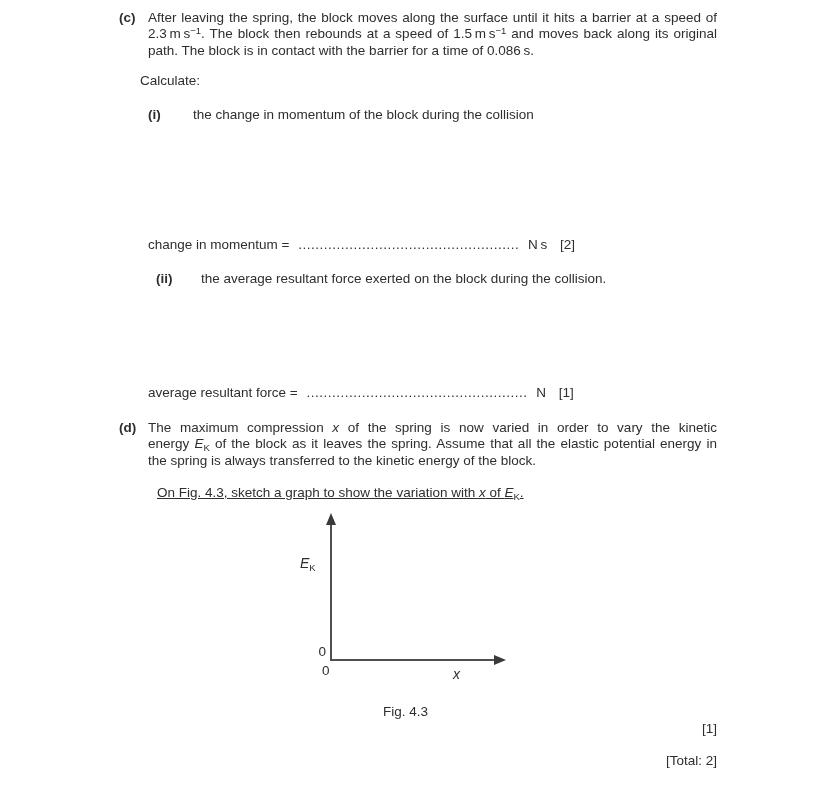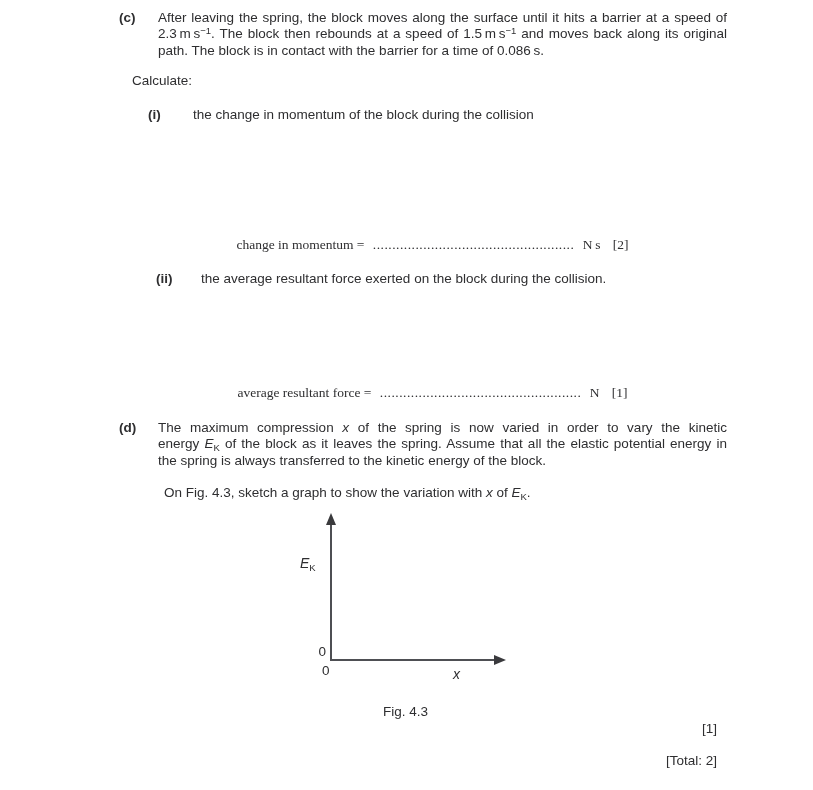--- a/index.html
+++ b/index.html
@@ -11,26 +11,26 @@
     font-size:13.5px;
     line-height:16px;
     color:#2e2e30;
     overflow:hidden;
   }
   .abs{position:absolute;}
   .i{font-style:italic;}
   .sup{font-size:9.5px;position:relative;top:-4.5px;}
   .sub{font-size:9.5px;position:relative;top:3px;}
   .part-label{position:absolute;left:0;top:0;font-weight:bold;}
-  .part-body{margin-left:39px;width:569px;}
+  .part-body{margin-left:29px;width:569px;}
   .jline{text-align:justify;text-align-last:justify;}
   .jline.last{text-align:justify;text-align-last:auto;}
   .item-label{position:absolute;left:0;top:0;font-weight:bold;}
   .item-text{margin-left:45px;}
-  .answer-line{left:148px;width:569px;text-align:center;white-space:nowrap;font-family:Liberation Serif, serif;}
+  .answer-line{left:148px;width:569px;text-align:left;white-space:nowrap;}
   .ans-dots{letter-spacing:0.5px;}
   .ans-unit{margin-left:5px;}
   .ans-mark{margin-left:9px;}
   .right-mark{right:96px;text-align:right;}
   
   .axis{background:#4e4f53;}
   .y-axis{left:330px;top:522px;width:2px;height:139px;}
   .x-axis{left:330px;top:659px;width:166px;height:2px;}
   .arrow-up{
     left:326px;top:513px;width:0;height:0;
@@ -55,21 +55,21 @@
 
   <div class="abs" style="left:119px;top:10px;">
     <span class="part-label">(c)</span>
     <div class="part-body">
       <div class="jline"><span>After leaving the spring, the block moves along the surface until it hits a barrier at a speed of</span></div>
       <div class="jline"><span>2.3 m s</span><span class="sup">−1</span><span>. The block then rebounds at a speed of 1.5 m s</span><span class="sup">−1</span><span> and moves back along its original</span></div>
       <div class="jline last"><span>path. The block is in contact with the barrier for a time of 0.086 s.</span></div>
     </div>
   </div>
 
-  <div class="abs" style="left:132px;top:73px;">Calculate:</div>
+  <div class="abs" style="left:140px;top:73px;">Calculate:</div>
 
   <div class="abs" style="left:148px;top:107px;width:569px;">
     <span class="item-label">(i)</span>
     <div class="item-text">the change in momentum of the block during the collision</div>
   </div>
 
   <div class="abs answer-line" style="top:237px;">
     <span>change in momentum =</span>
     <span class="ans-dots ans-unit">....................................................</span>
     <span class="ans-unit">N s</span>
@@ -90,21 +90,21 @@
 
   <div class="abs" style="left:119px;top:420px;">
     <span class="part-label">(d)</span>
     <div class="part-body">
       <div class="jline"><span>The maximum compression </span><span class="i">x</span><span> of the spring is now varied in order to vary the kinetic</span></div>
       <div class="jline"><span>energy </span><span class="i">E</span><span class="sub">K</span><span> of the block as it leaves the spring. Assume that all the elastic potential energy in</span></div>
       <div class="jline last"><span>the spring is always transferred to the kinetic energy of the block.</span></div>
     </div>
   </div>
 
-  <div class="abs" style="left:164px;top:485px;"><span>On Fig. 4.3, sketch a graph to show the variation with </span><span class="i">x</span><span> of </span><span class="i">E</span><span class="sub">K</span><span>.</span></div>
+  <div class="abs" style="left:157px;top:485px;text-decoration:underline;"><span>On Fig. 4.3, sketch a graph to show the variation with </span><span class="i">x</span><span> of </span><span class="i">E</span><span class="sub">K</span><span>.</span></div>
 
   <div>
     <div class="abs axis y-axis" style="background: rgb(78, 79, 83);"></div>
     <div class="abs arrow-up"></div>
     <div class="abs axis x-axis" style="background: rgb(78, 79, 83);"></div>
     <div class="abs arrow-right"></div>
     <div class="abs fig-ylabel"><span class="i">E</span><span class="sub">K</span></div>
     <div class="abs fig-origin-y">0</div>
     <div class="abs fig-origin-x">0</div>
     <div class="abs fig-xlabel"><span class="i">x</span></div>

